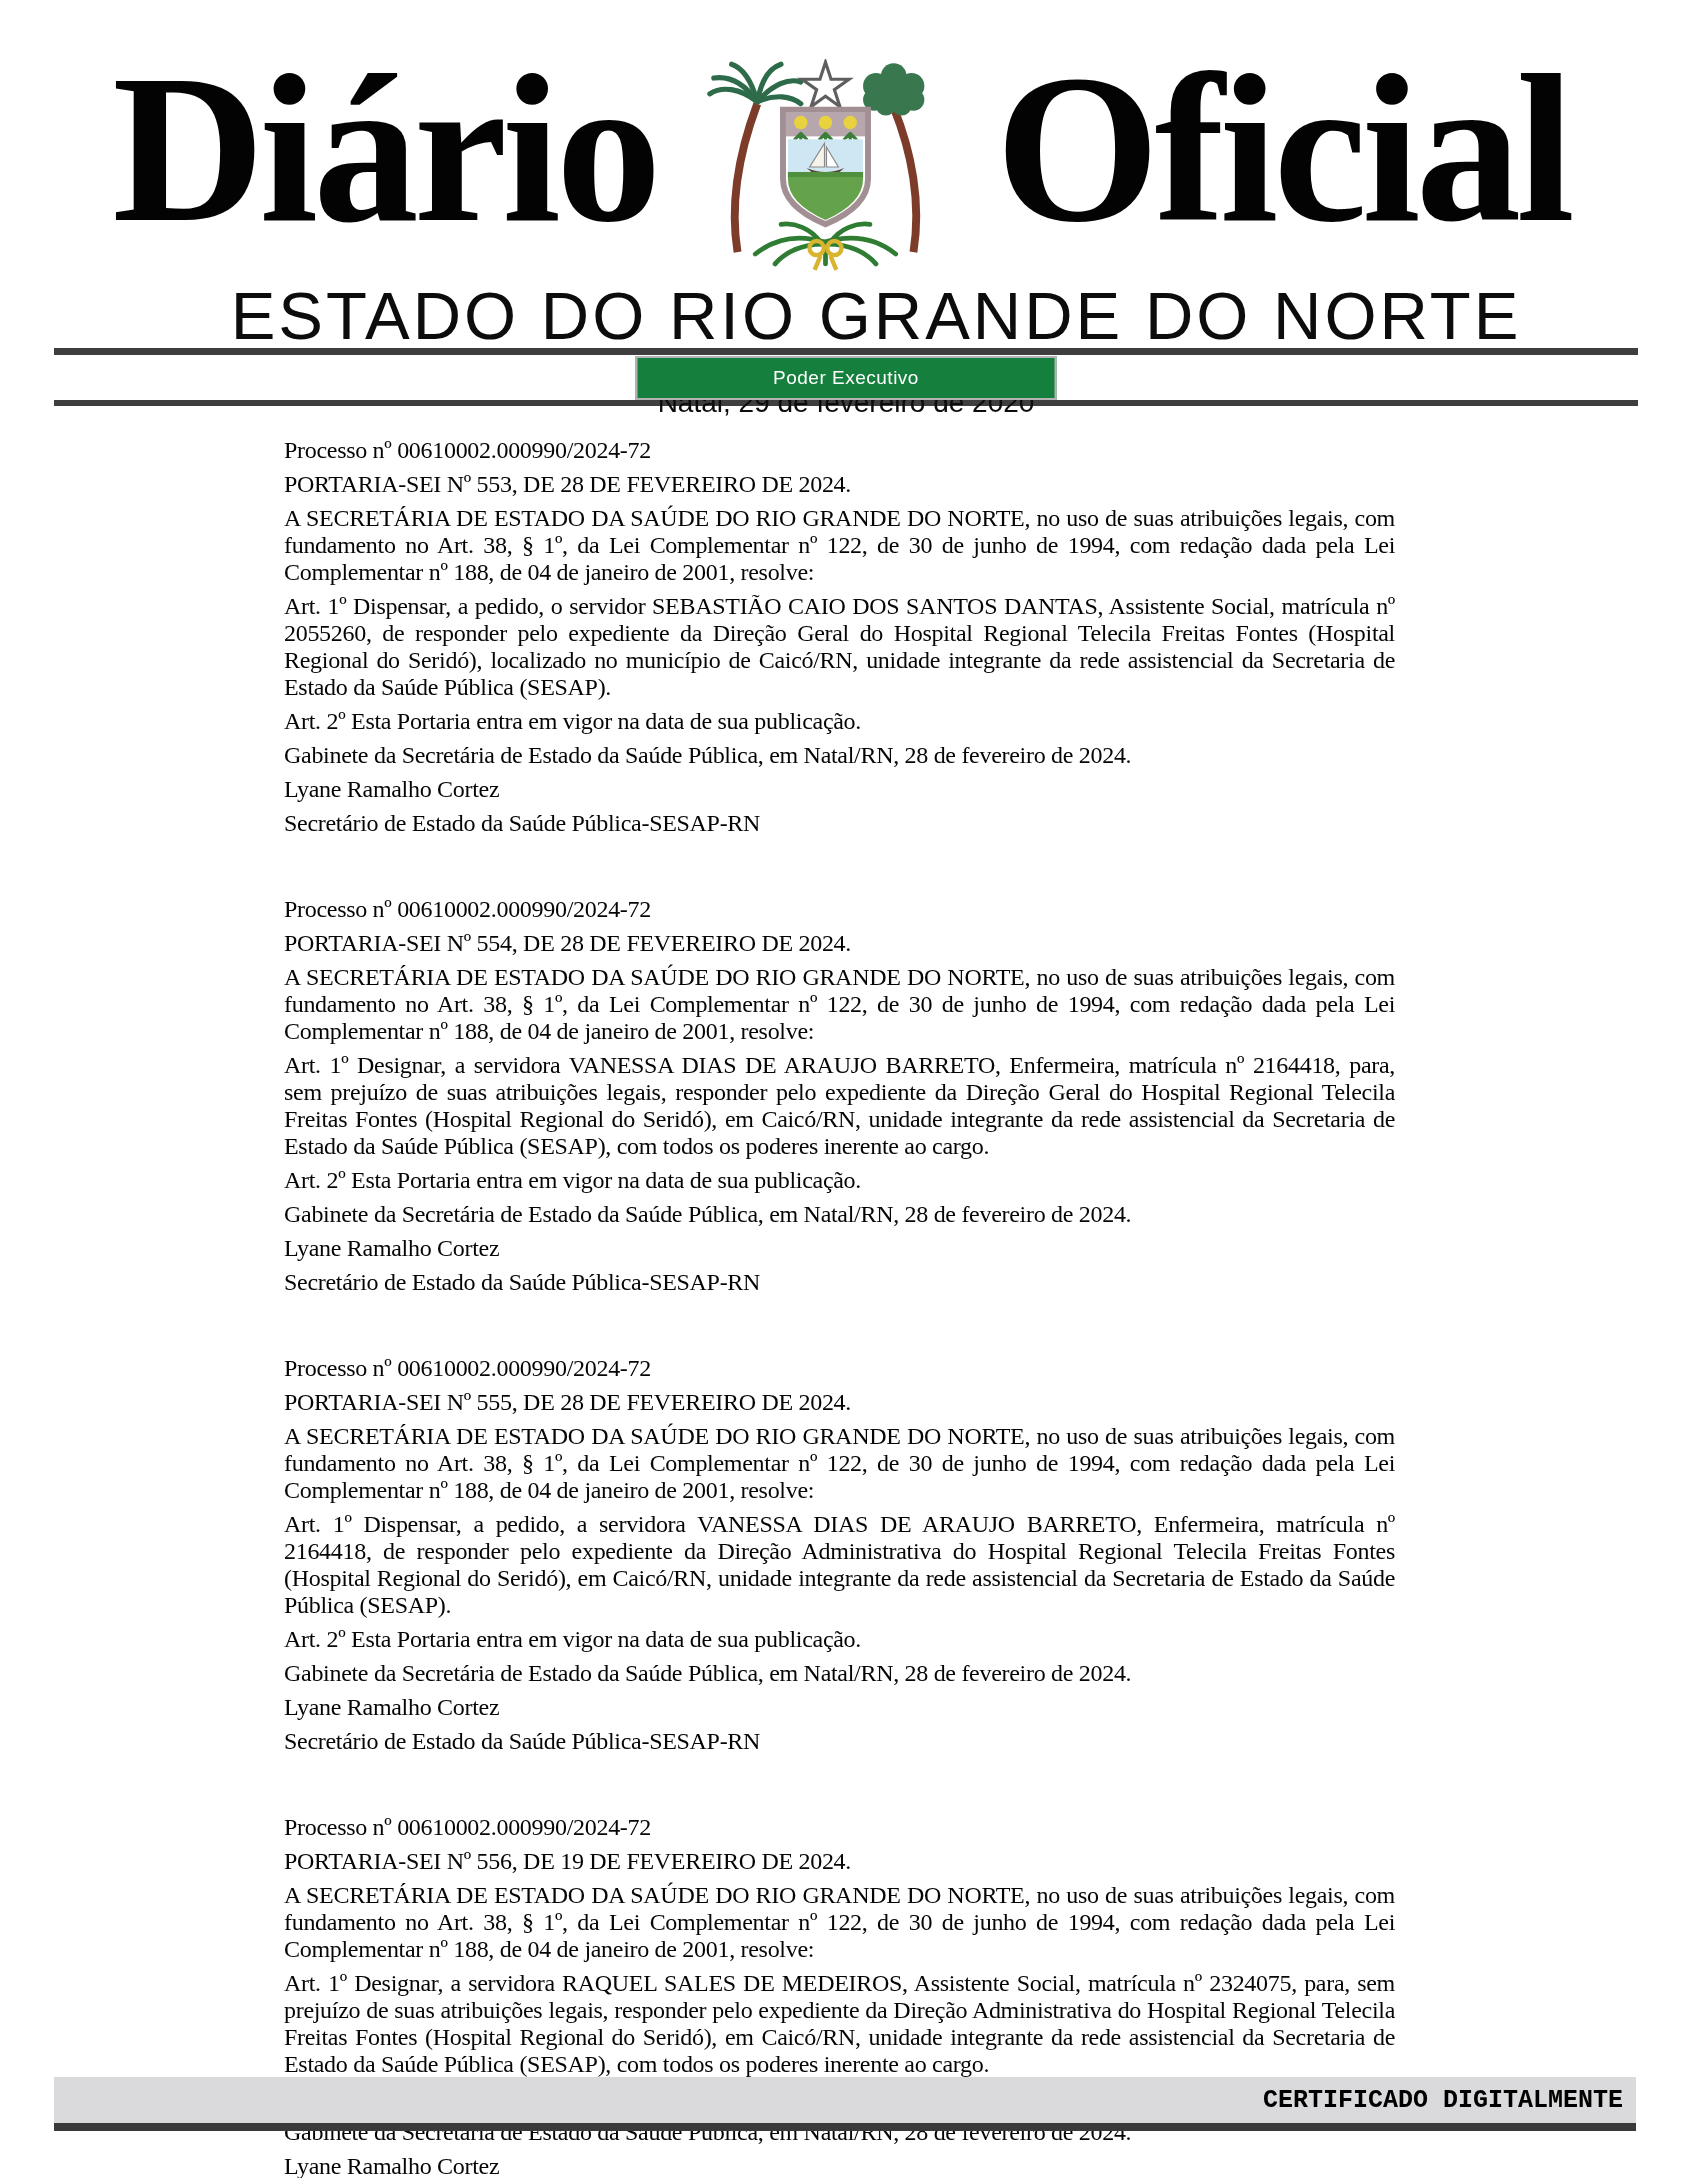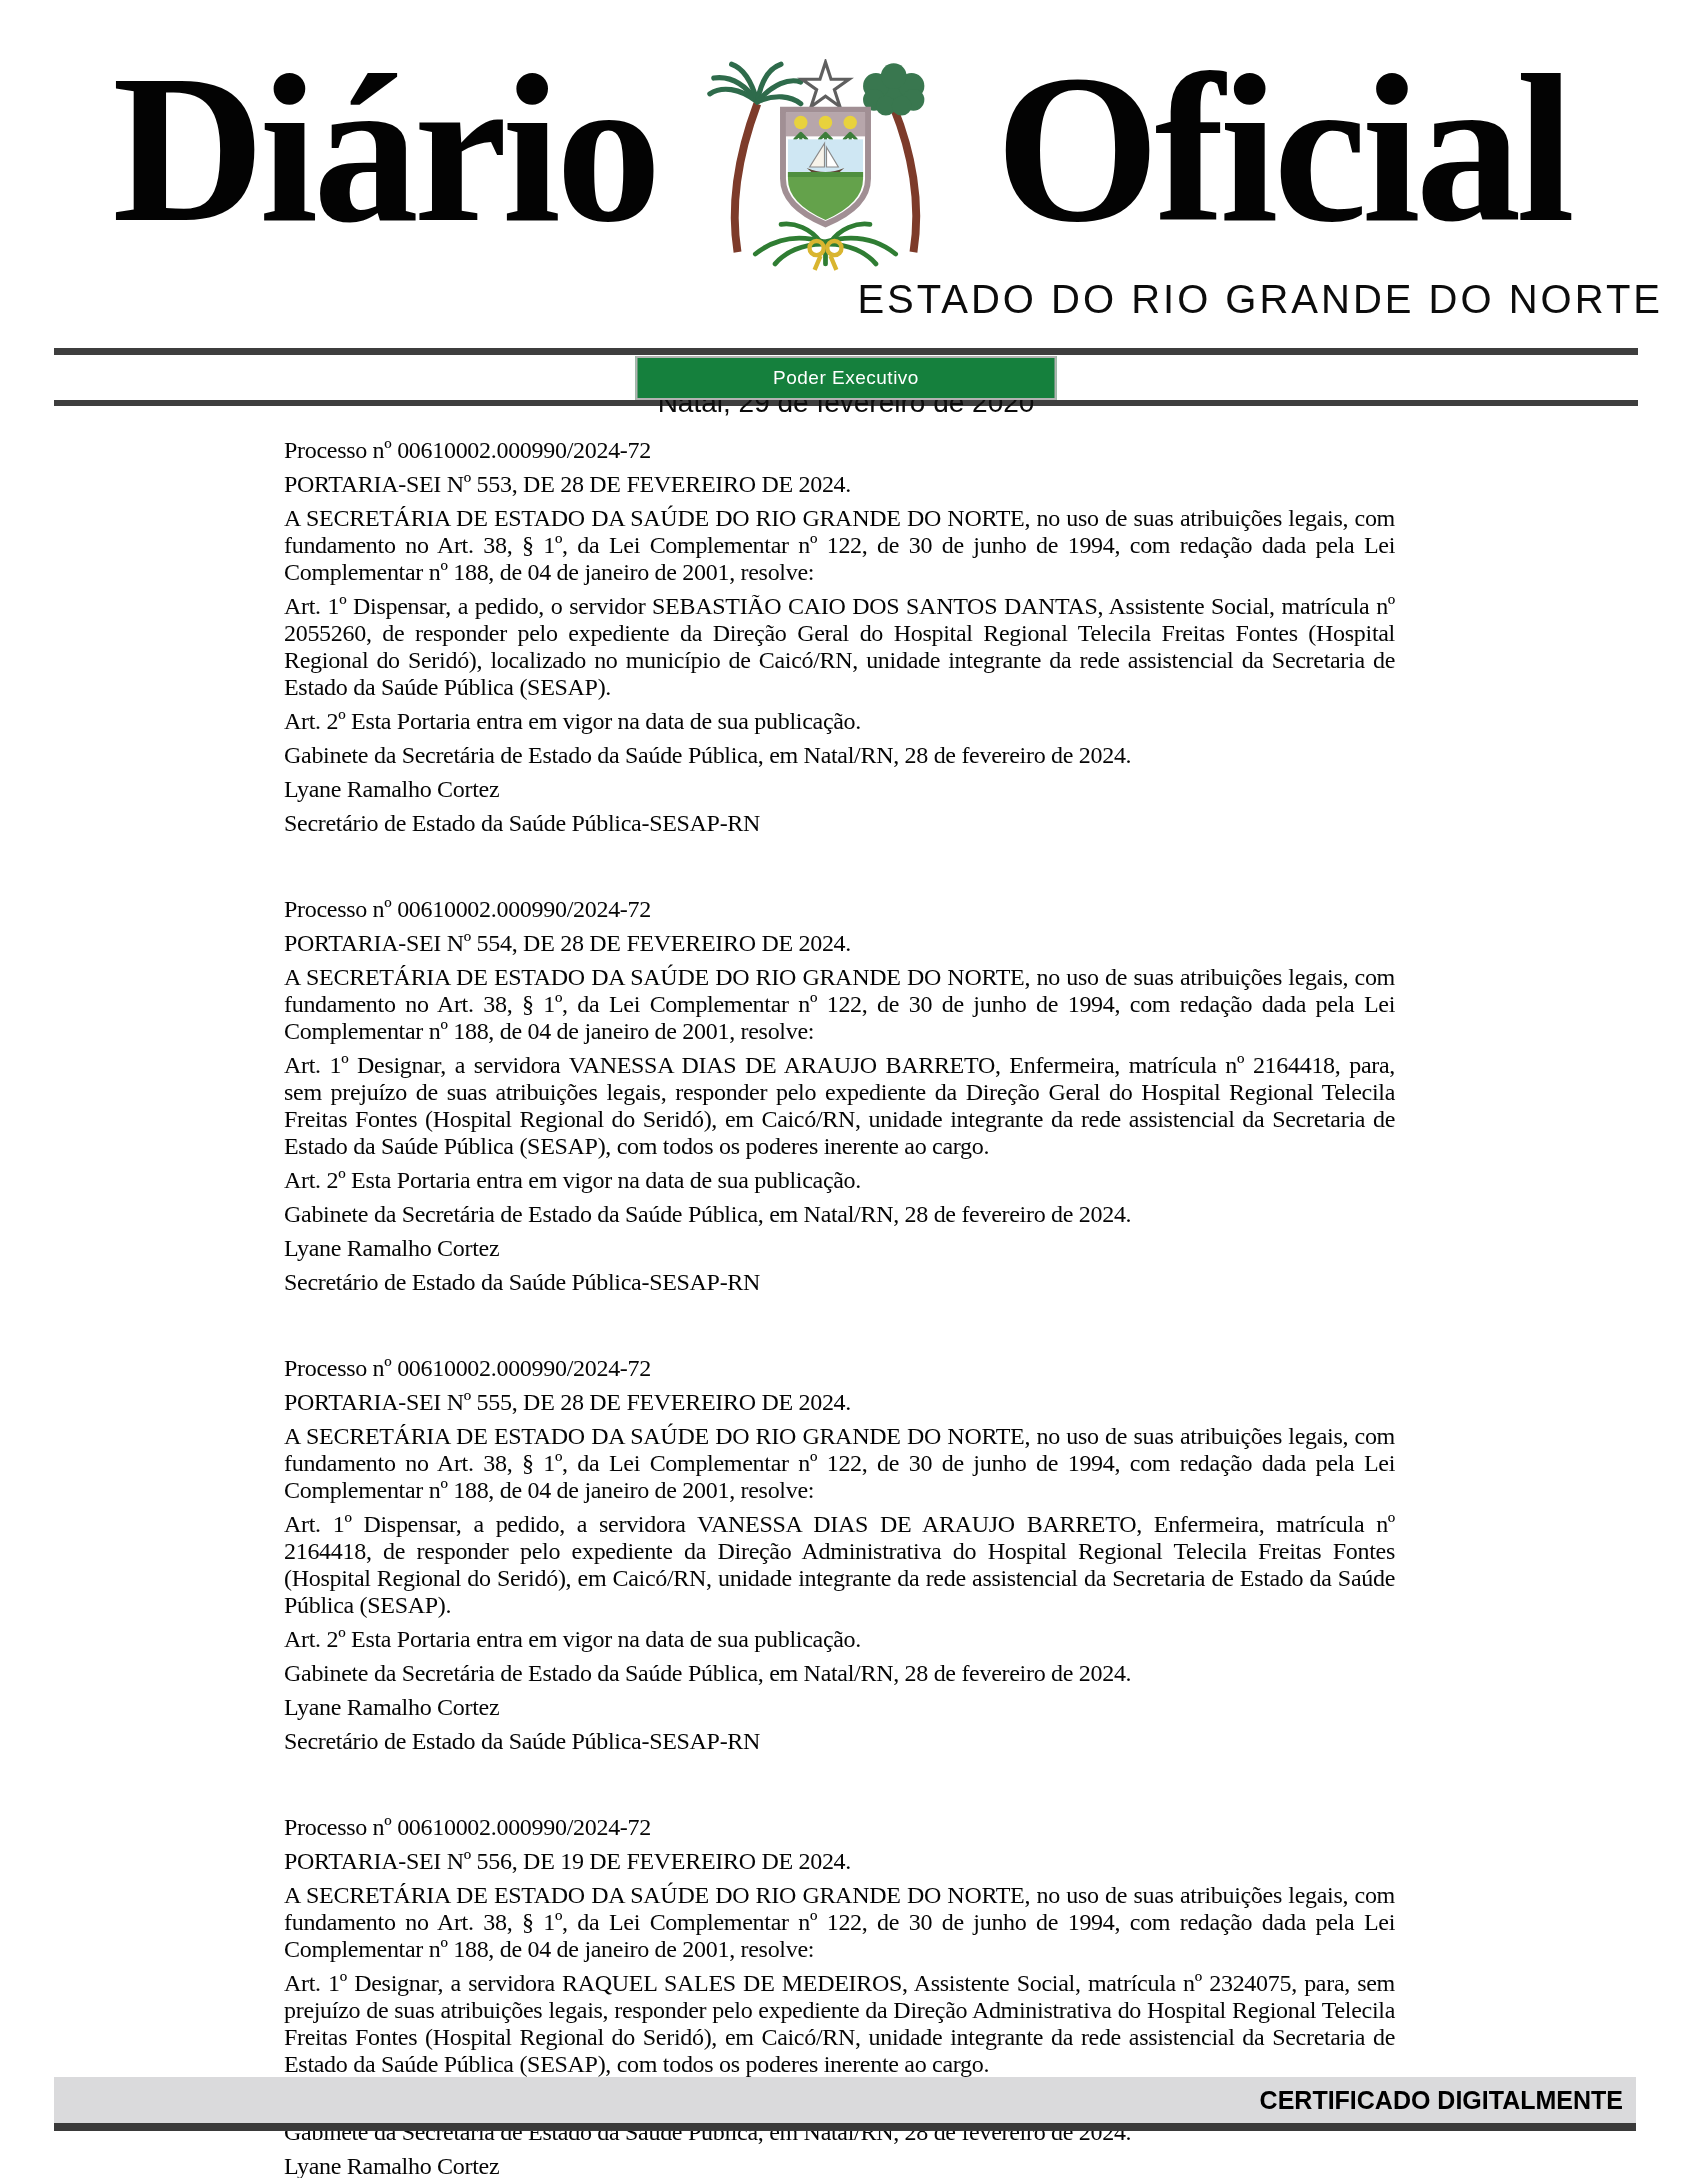--- a/index.html
+++ b/index.html
@@ -5,22 +5,22 @@
   html,body{margin:0;padding:0;background:#fff;}
   .page{position:relative;width:1683px;height:2178px;background:#ffffff;
         font-family:"Liberation Serif",serif;color:#000;overflow:hidden;}
 
   
   .mast-row{position:absolute;top:65px;left:54px;width:1574px;
             display:flex;justify-content:center;align-items:flex-start;gap:40px;}
   .mast-title{font-family:"Liberation Serif",serif;font-weight:bold;font-size:211px;
               line-height:168px;letter-spacing:-5px;white-space:nowrap;color:#030303;}
   .crest{width:259px;height:218px;margin-top:-6px;flex:none;}
-  .mast-subtitle{position:absolute;top:277px;left:89px;width:1574px;text-align:right;
-                 font-family:"Liberation Sans",sans-serif;font-size:40px;
+  .mast-subtitle{position:absolute;top:277px;left:89px;width:1574px;text-align:center;
+                 font-family:"Liberation Sans",sans-serif;font-size:67px;
                  letter-spacing:3px;color:#0c0c0c;}
 
   
   .infobar{position:absolute;top:348px;left:54px;width:1584px;box-sizing:border-box;
            border-top:7px solid #3e3e3e;border-bottom:6px solid #3e3e3e;height:58px;
            display:flex;align-items:center;justify-content:space-between;
            font-family:"Liberation Sans",sans-serif;font-size:28px;color:#0c0c0c;
            padding:0 3px;flex-direction:column;}
   .power-box{position:absolute;left:50%;top:50%;transform:translate(-50%,-50%);
              width:421px;height:44px;background:#15803d;border:2px solid #b3b3b3;
@@ -31,21 +31,21 @@
   .bodycol{position:absolute;top:430px;left:277px;width:1125px;
            font-size:24px;line-height:27px;letter-spacing:-0.3px;color:#050505;}
   .bodycol section{margin:0 0 59px 0;}
   .bodycol p{margin:7px;}
   .just{text-align:justify;}
 
   
   .cert-bar{position:absolute;top:2077px;left:54px;width:1582px;height:46px;
             background:#dadadc;display:flex;align-items:center;justify-content:flex-end;
             padding-right:13px;box-sizing:border-box;
-            font-family:Liberation Sans, sans-serif;font-weight:bold;font-size:25px;color:#000;}
+            font-family:Liberation Mono, monospace;font-weight:bold;font-size:25px;color:#000;}
   .footer-rule{position:absolute;top:2123px;left:54px;width:1582px;height:8px;background:#3a3a3a;}
 </style>
 </head>
 <body>
 
 <div class="page">
 
   <header>
     <div class="mast-row">
       <span class="mast-title">Diário</span>

